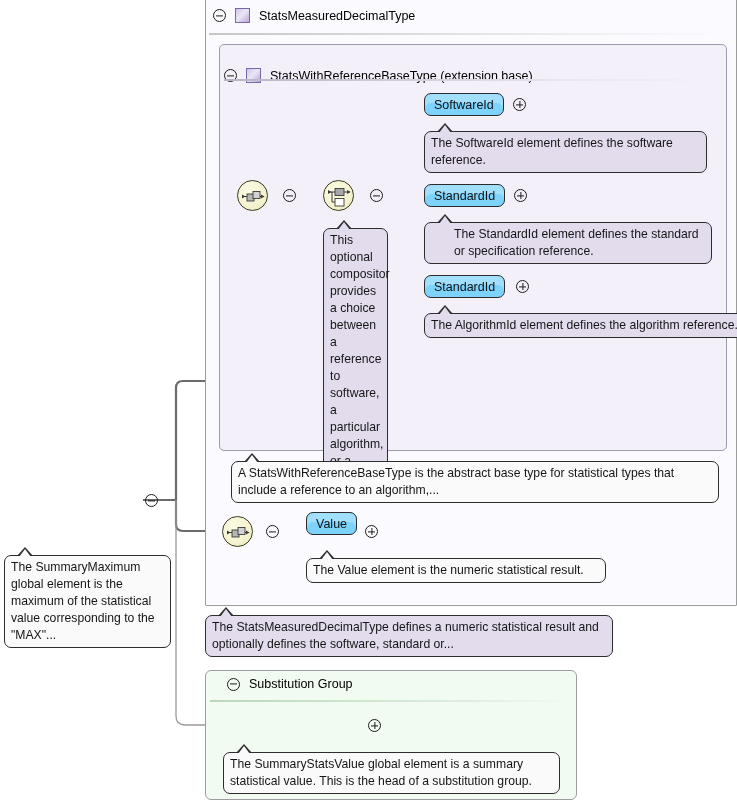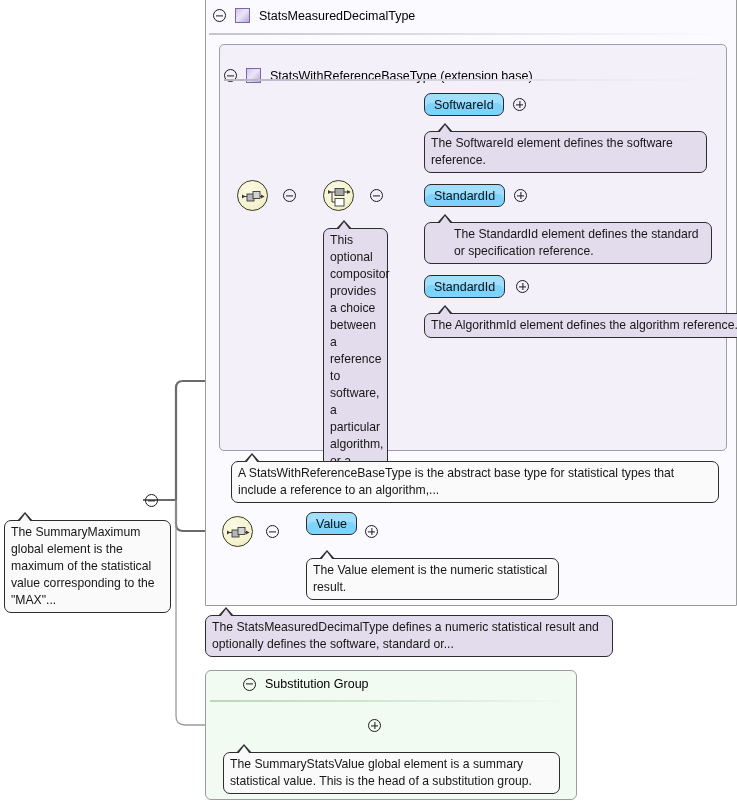--- a/index.html
+++ b/index.html
@@ -275,46 +275,46 @@
       <polygon points="4,13.5 7.5,15.5 4,17.5" fill="#3a3a3a"></polygon>
       <polygon points="23,13.5 26.5,15.5 23,17.5" fill="#3a3a3a"></polygon>
     </svg>
   </div>
   <span class="circ abs" style="left:266px; top:525px;"></span>
 
   <div class="elem" style="left:306px; top:512px;">
     <span>Value</span>
   </div>
   <span class="circ plus abs" style="left:365px; top:525px;"></span>
-  <div class="note white" style="left:306px; top:558px; width:253px;">
+  <div class="note white" style="left:306px; top:558px; width:300px;">
     <span class="tail"></span>
     <span class="tail-in"></span>
     <span>The Value element is the numeric statistical result.</span>
   </div>
 
   <div class="note purple" style="left:205px; top:615px; width:408px;">
     <span class="tail"></span>
     <span class="tail-in"></span>
     <span>The StatsMeasuredDecimalType defines a numeric statistical result and optionally defines the software, standard or...</span>
   </div>
 
   <div class="subst-frame" style="left:205px; top:670px; width:372px; height:130px;"></div>
-  <div class="frame-header" style="left:210px; top:677px;padding-left:33px;">
+  <div class="frame-header" style="left:194px; top:677px;padding-left:33px;">
     <span class="circ"></span>
     <span>Substitution Group</span>
   </div>
   <div class="frame-rule green" style="left:210px; top:700px; width:360px;"></div>
 
   <span class="circ plus abs" style="left:368px; top:719px;"></span>
   <div class="note white" style="left:223px; top:752px; width:337px;">
     <span class="tail"></span>
     <span class="tail-in"></span>
     <span>The SummaryStatsValue global element is a summary statistical value. This is the head of a substitution group.</span>
   </div>
 
   <span class="circ abs" style="left:145px; top:494px;"></span>
-  <div class="note white" style="left:4px; top:520px; width:167px;">
+  <div class="note white" style="left:4px; top:555px; width:167px;">
     <span class="tail"></span>
     <span class="tail-in"></span>
     <span>The SummaryMaximum global element is the maximum of the statistical value corresponding to the "MAX"...</span>
   </div>
 
 </div>
 
 </body></html>

